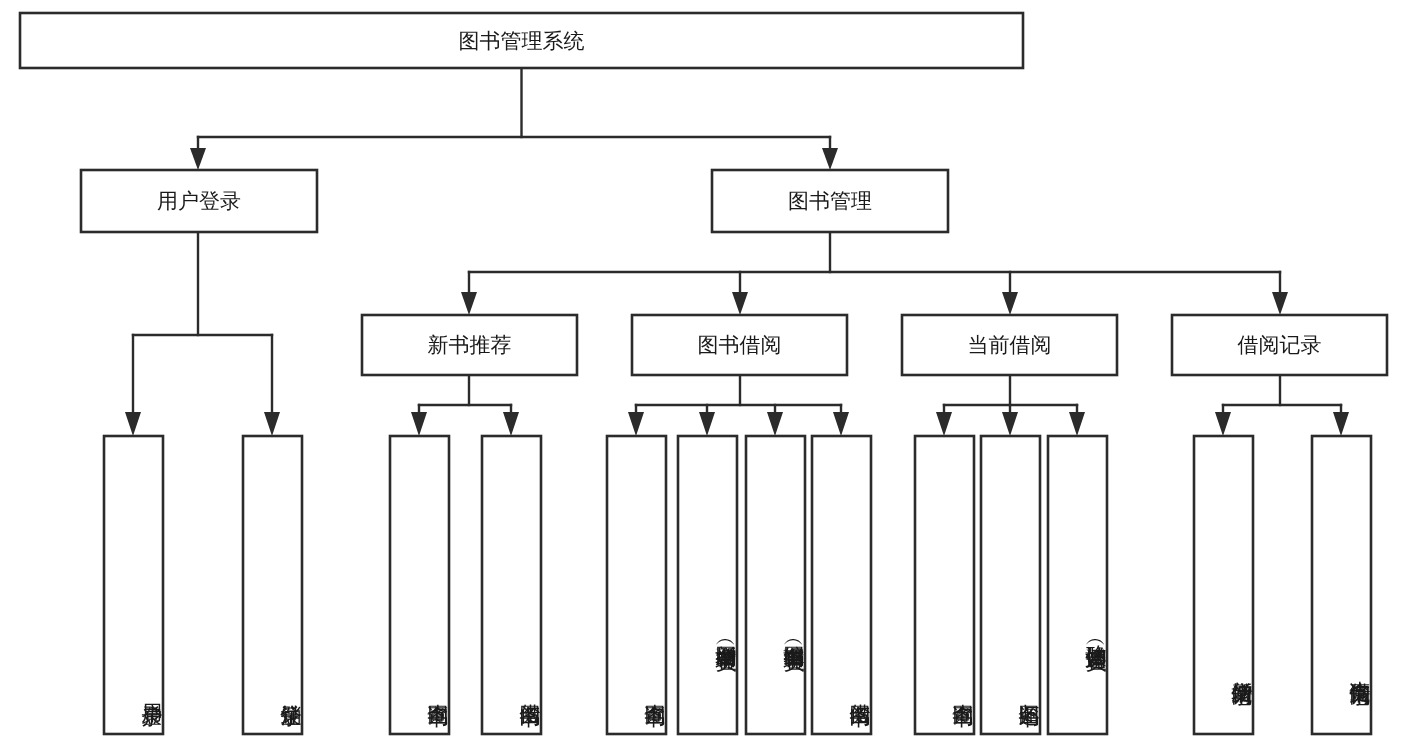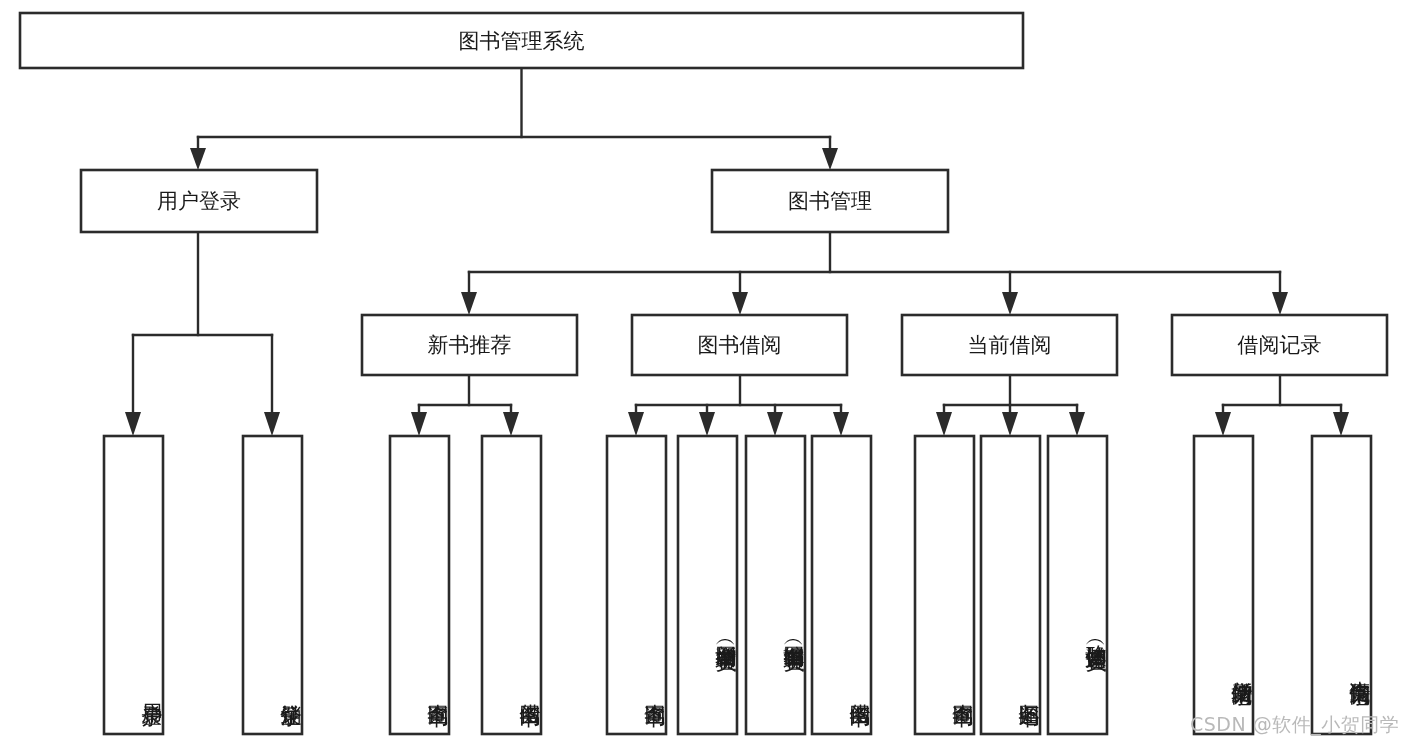--- a/index.html
+++ b/index.html
@@ -187,15 +187,14 @@
   <div class="node-label-v" style="left: 607px; top: 436px; width: 59px; height: 298px; padding-top: 104px;">查询图书</div>
   <div class="node-label-v" style="left: 678px; top: 436px; width: 59px; height: 298px; padding-top: 47.75px;">新增图书（管理员）</div>
   <div class="node-label-v" style="left: 746px; top: 436px; width: 59px; height: 298px; padding-top: 47.75px;">编辑图书（管理员）</div>
   <div class="node-label-v" style="left: 812px; top: 436px; width: 59px; height: 298px; padding-top: 104px;">借阅图书</div>
   <div class="node-label-v" style="left: 915px; top: 436px; width: 59px; height: 298px; padding-top: 104px;">查询图书</div>
   <div class="node-label-v" style="left: 981px; top: 436px; width: 59px; height: 298px; padding-top: 104px;">归还图书</div>
   <div class="node-label-v" style="left: 1048px; top: 436px; width: 59px; height: 298px; padding-top: 47.75px;">确认归还（管理员）</div>
   <div class="node-label-v" style="left: 1194px; top: 436px; width: 59px; height: 298px; padding-top: 81.5px;">新增借阅记录</div>
   <div class="node-label-v" style="left: 1312px; top: 436px; width: 59px; height: 298px; padding-top: 81.5px;">查询借阅记录</div>
 
-  <div class="watermark" style="left:1190px; top:712px;">CSDN @软件_小贺同学</div>
 
 </div>
 
 </body></html>

